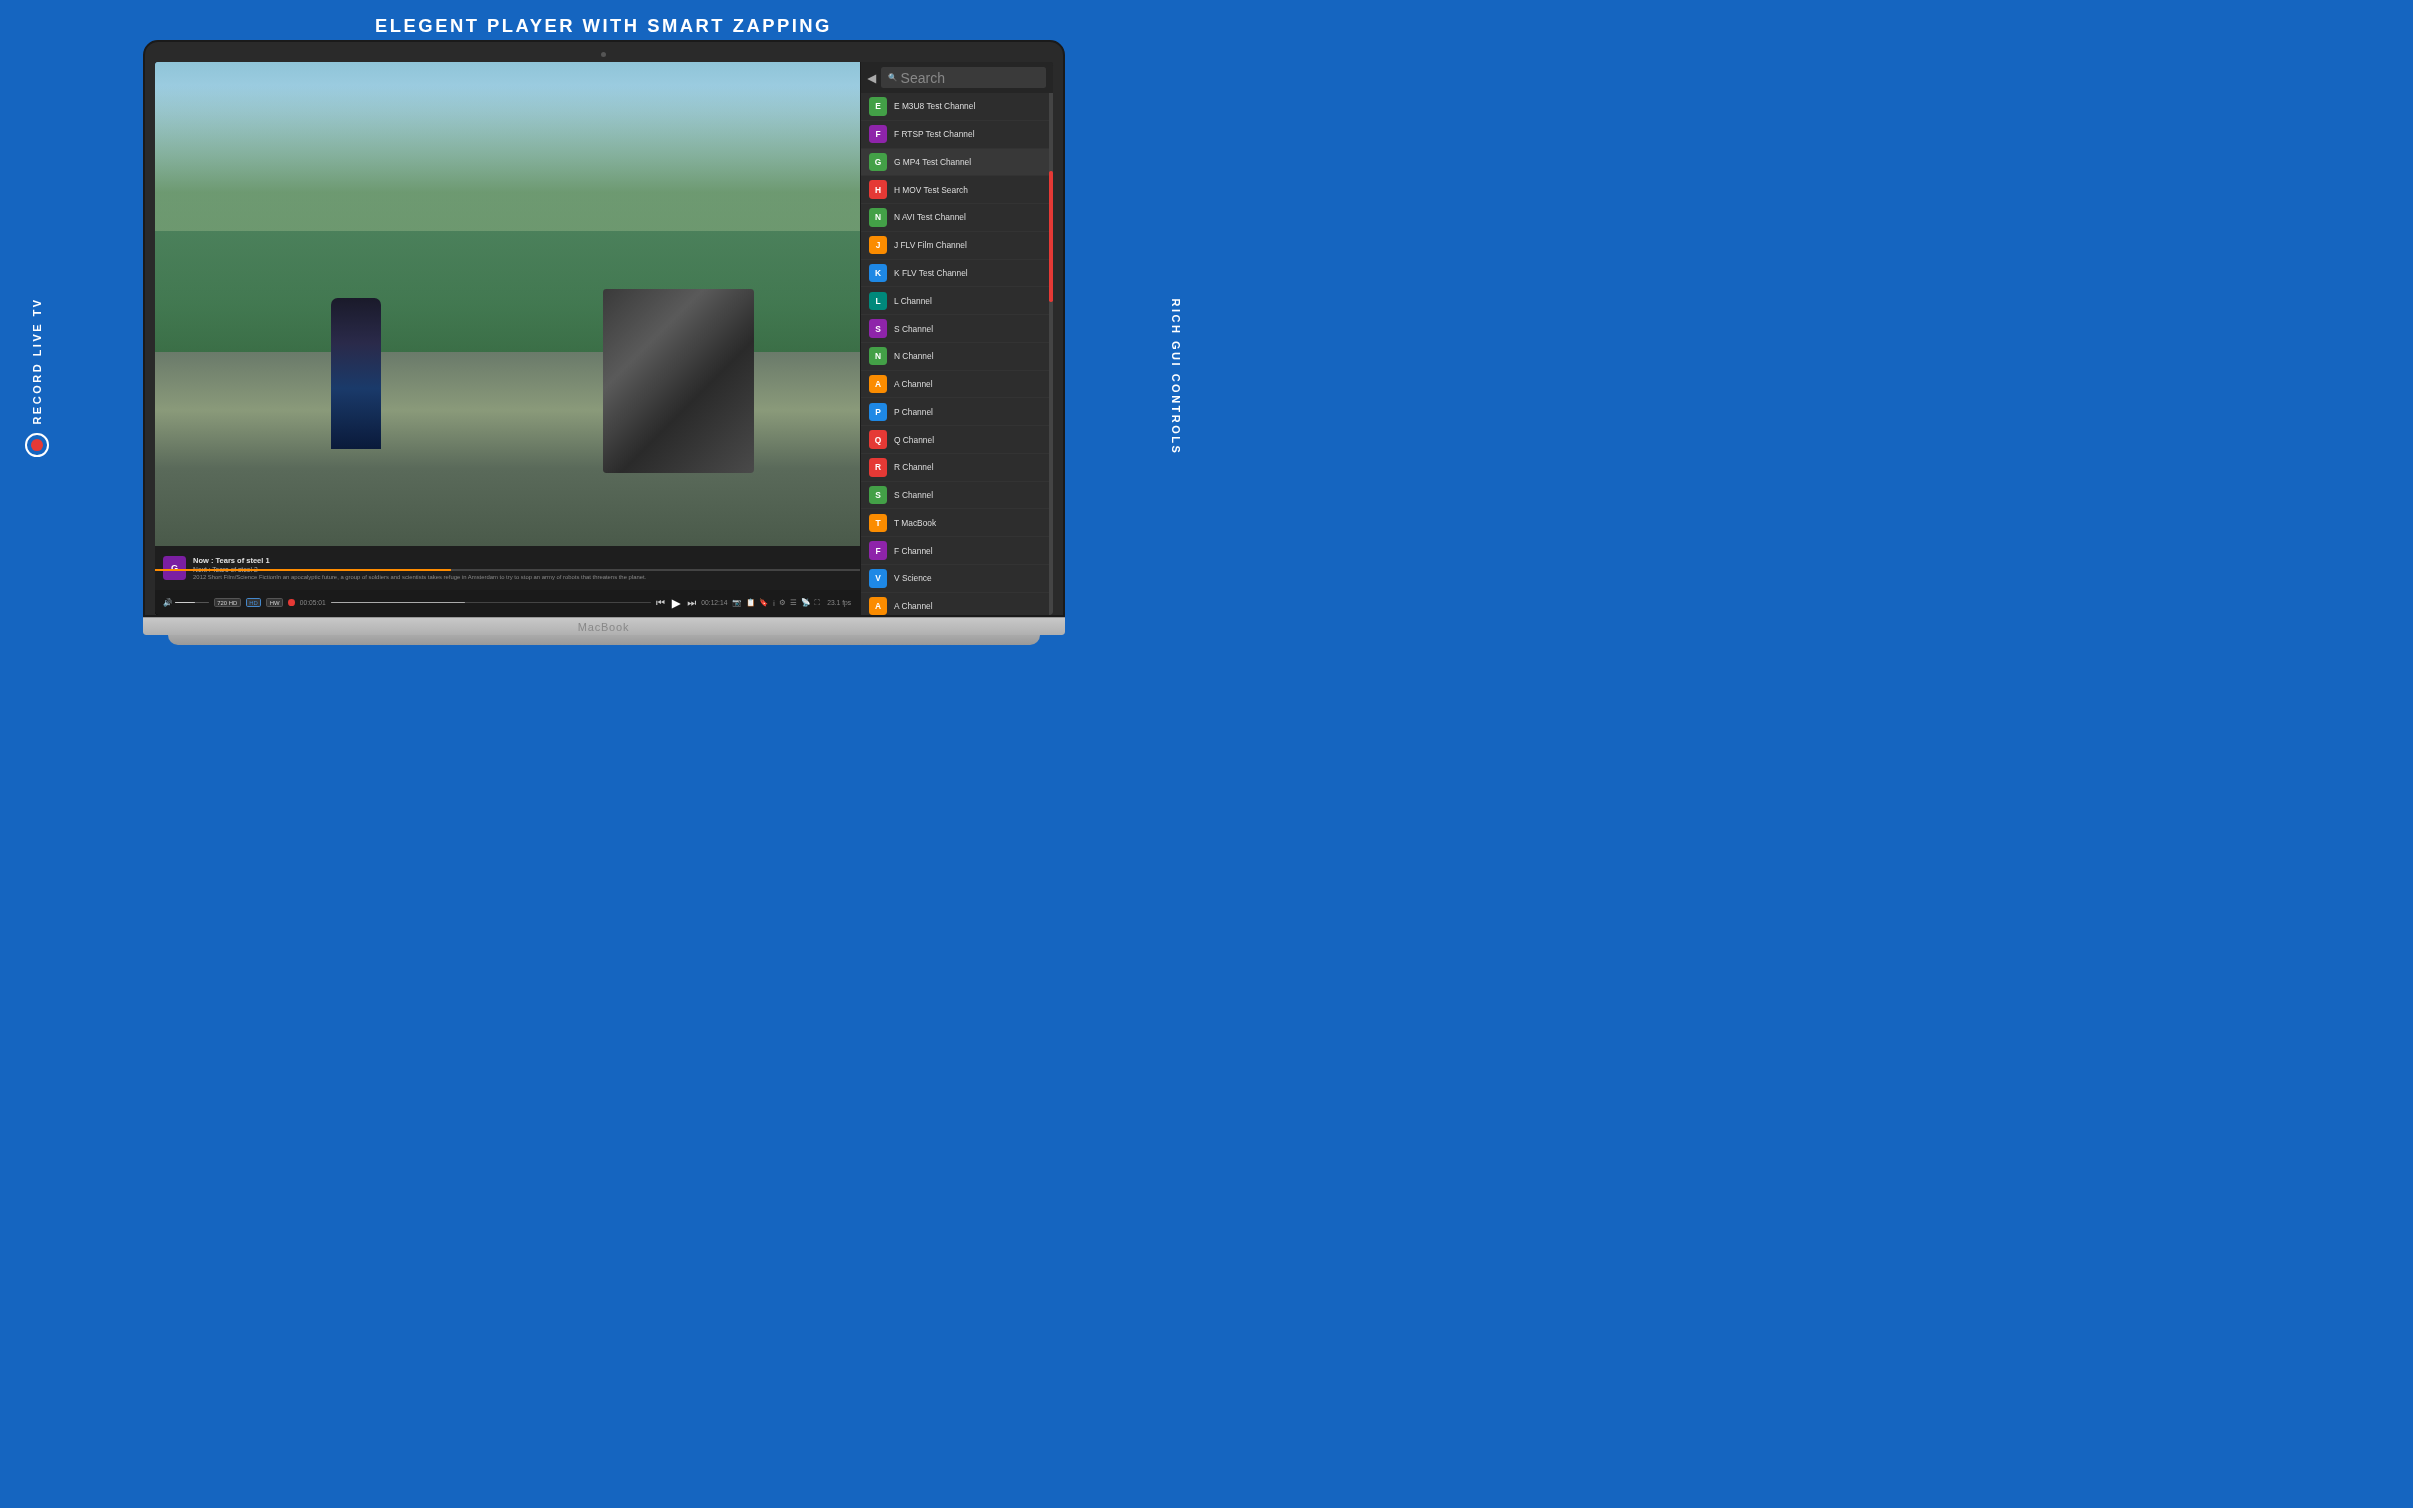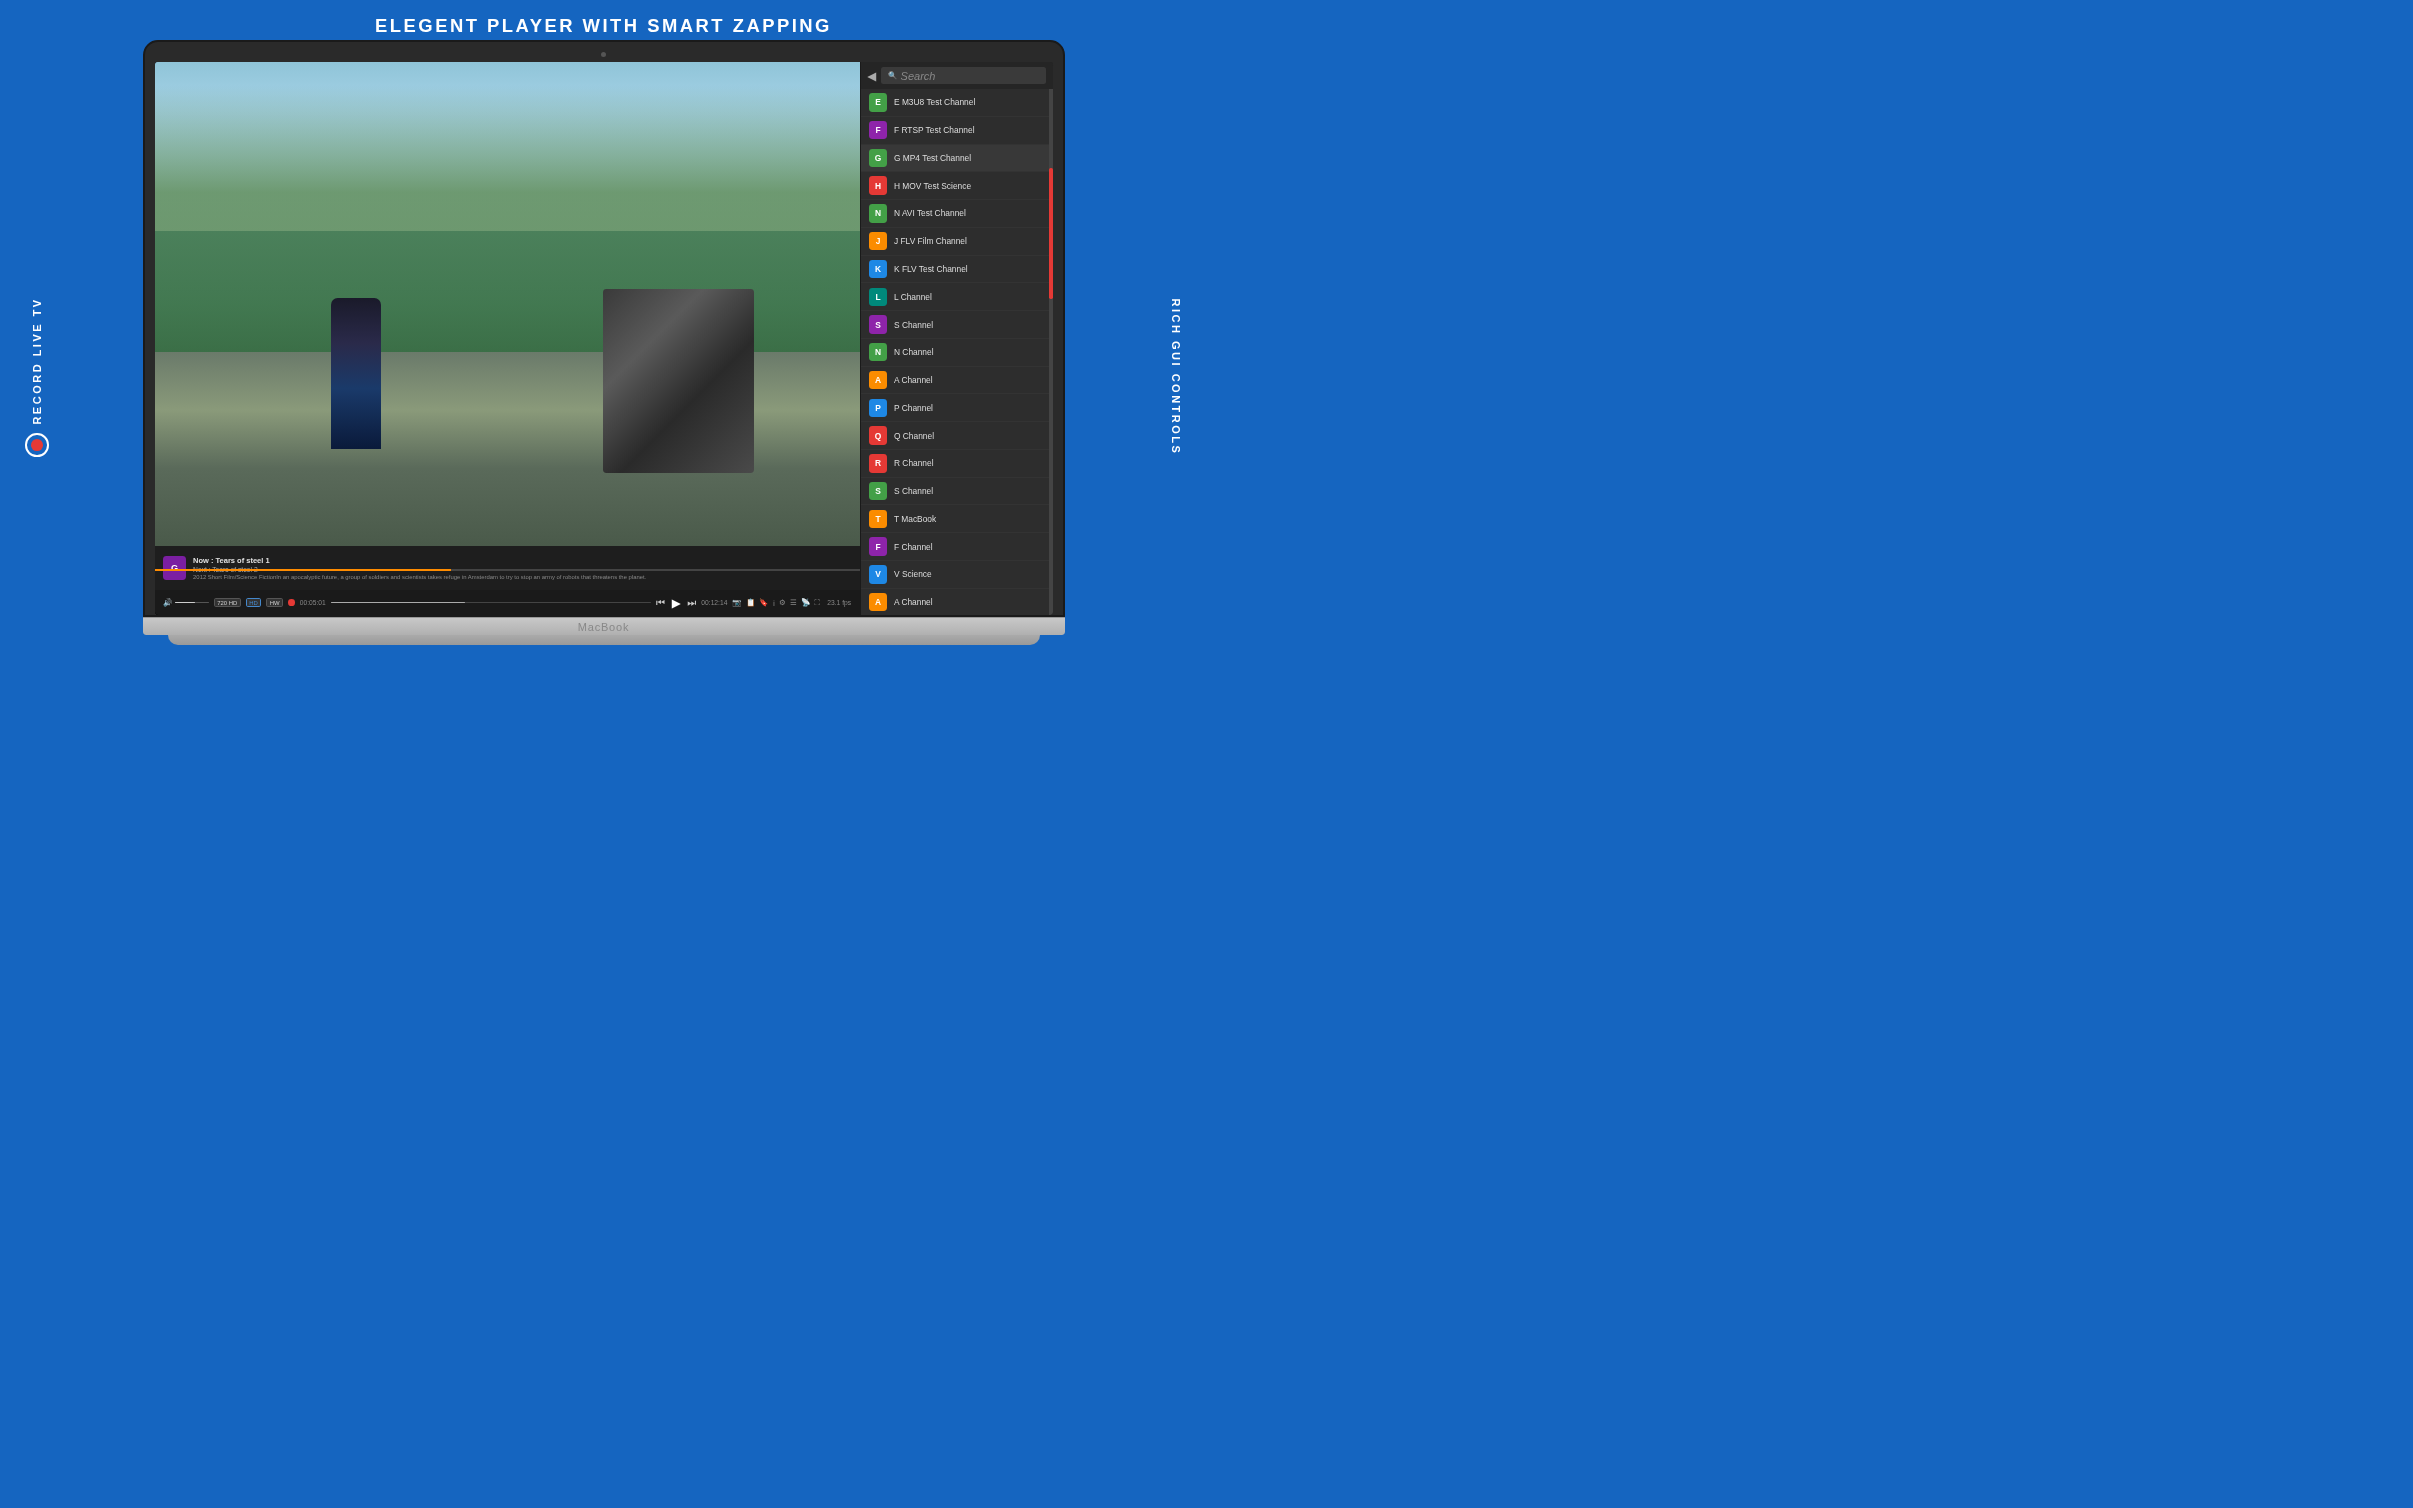--- a/index.html
+++ b/index.html
@@ -386,22 +386,21 @@
       display: flex;
       align-items: center;
       gap: 3.4px;
     }
     .search-icon-small {
       color: #888;
       font-size: 7.5px;
     }
     .search-placeholder {
       color: #888;
-      font-size: 11px;
-      font-style: italic;
+      font-size: 14px;
     }
     .channel-list {
       flex: 1;
       overflow-y: auto;
       scrollbar-width: none;
     }
     .channel-list::-webkit-scrollbar { display: none; }
 
     .channel-item {
       display: flex;
@@ -563,21 +562,21 @@
                 <div class="channel-item">
                   <div class="ch-badge" style="background: rgb(142, 36, 170);">F</div>
                   <span class="ch-name">F RTSP Test Channel</span>
                 </div>
                 <div class="channel-item active">
                   <div class="ch-badge" style="background: rgb(67, 160, 71);">G</div>
                   <span class="ch-name">G MP4 Test Channel</span>
                 </div>
                 <div class="channel-item">
                   <div class="ch-badge" style="background: rgb(229, 57, 53);">H</div>
-                  <span class="ch-name">H MOV Test Science</span>
+                  <span class="ch-name">H MOV Test Search</span>
                 </div>
                 <div class="channel-item">
                   <div class="ch-badge" style="background: rgb(67, 160, 71);">N</div>
                   <span class="ch-name">N AVI Test Channel</span>
                 </div>
                 <div class="channel-item">
                   <div class="ch-badge" style="background: rgb(251, 140, 0);">J</div>
                   <span class="ch-name">J FLV Film Channel</span>
                 </div>
                 <div class="channel-item">

